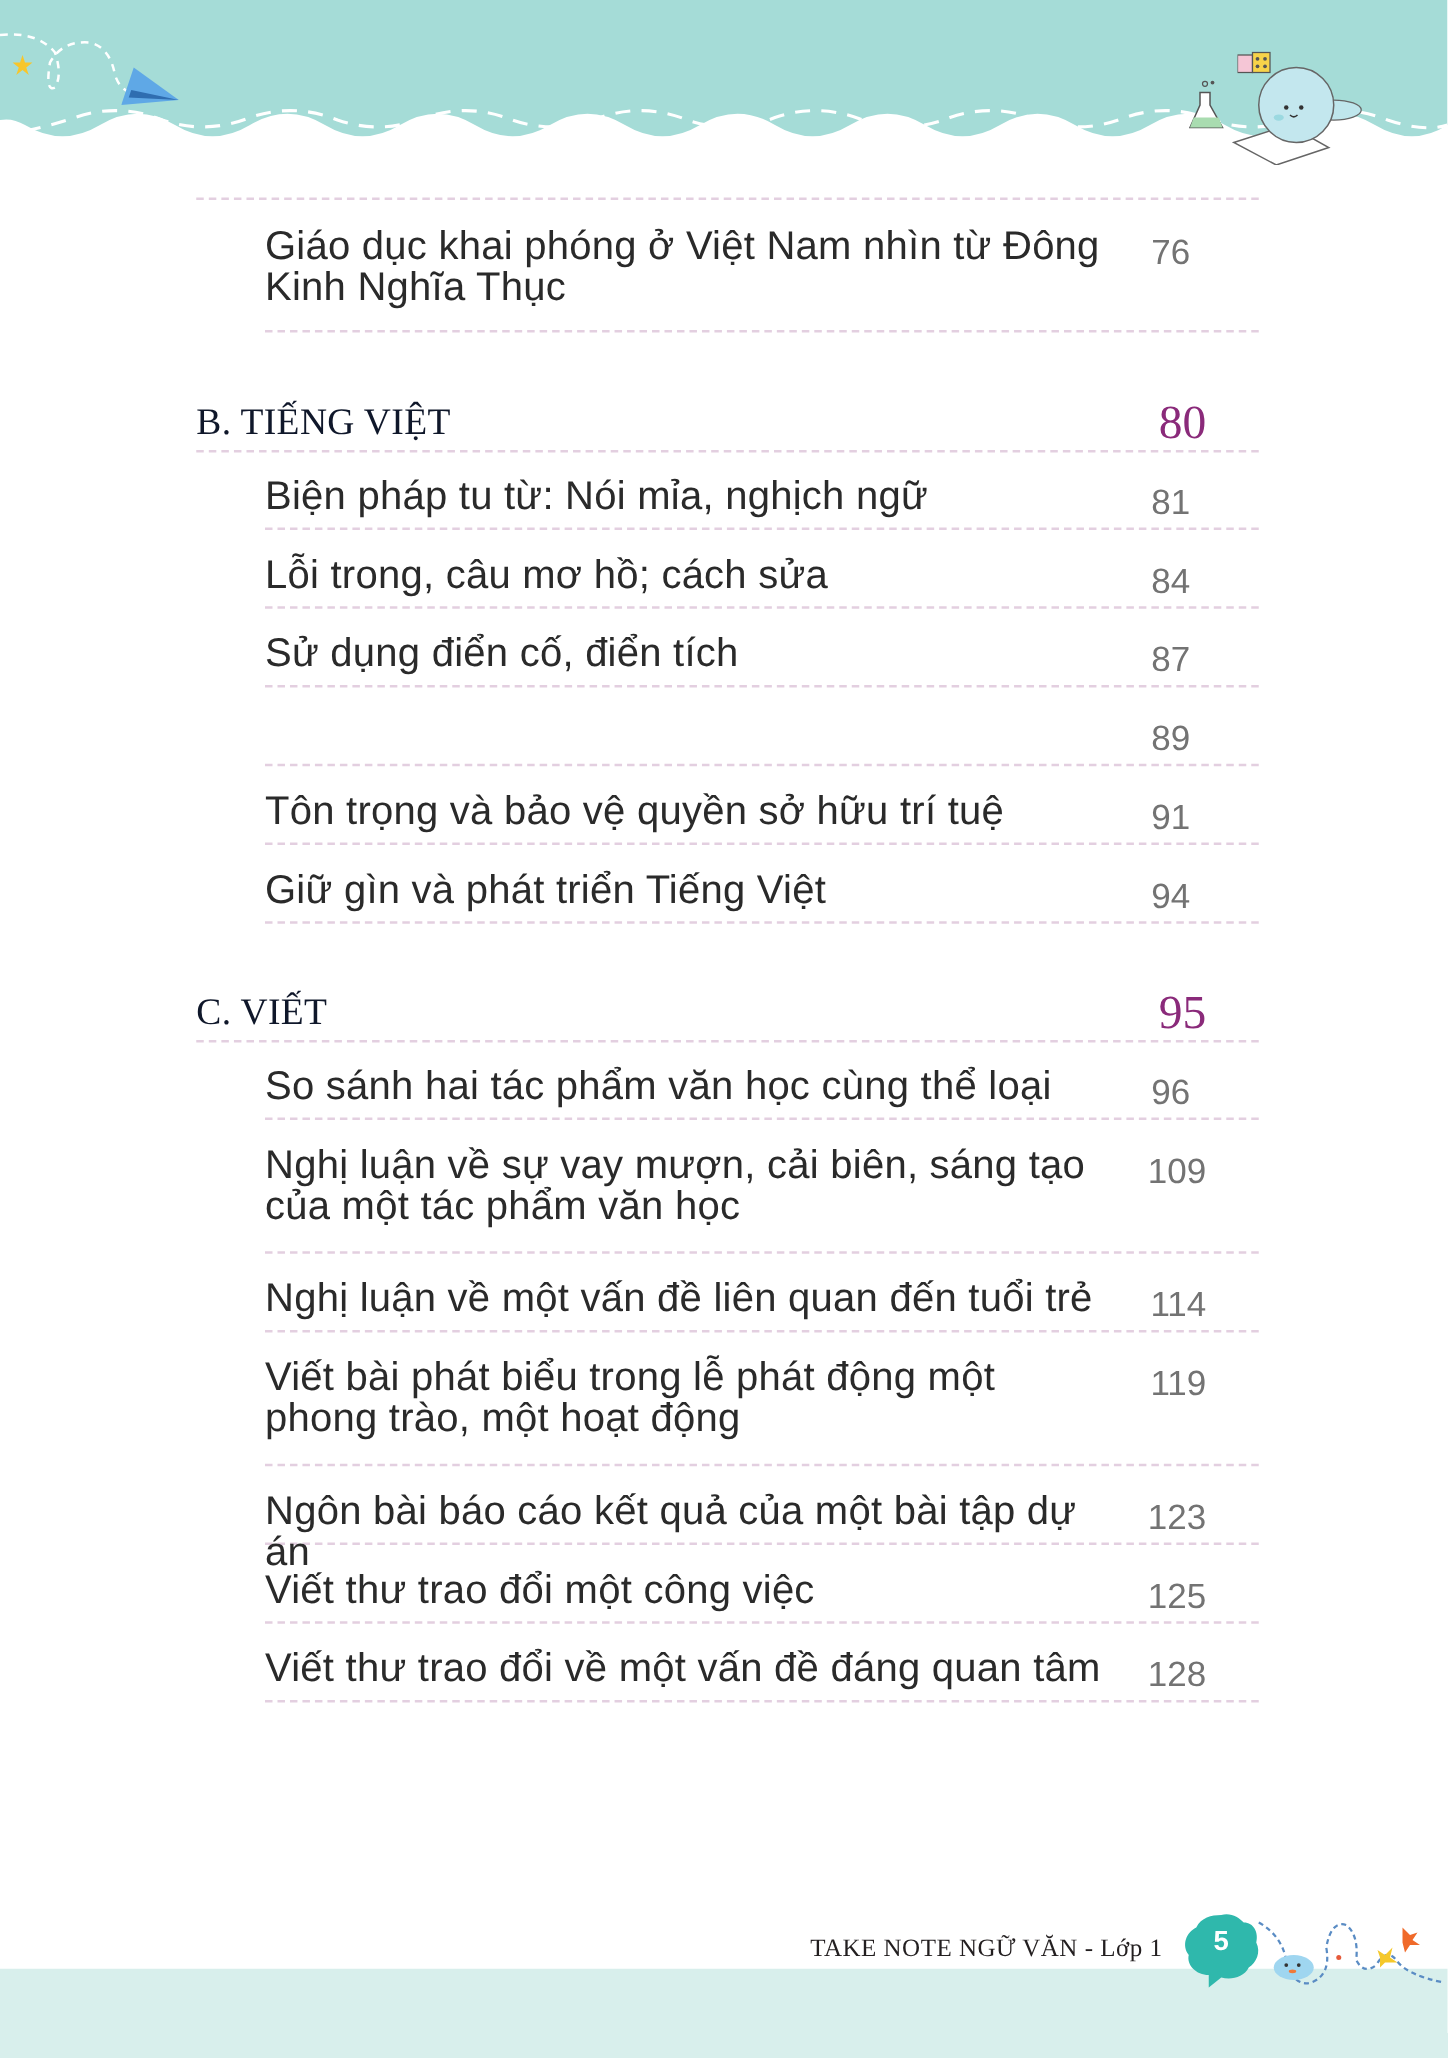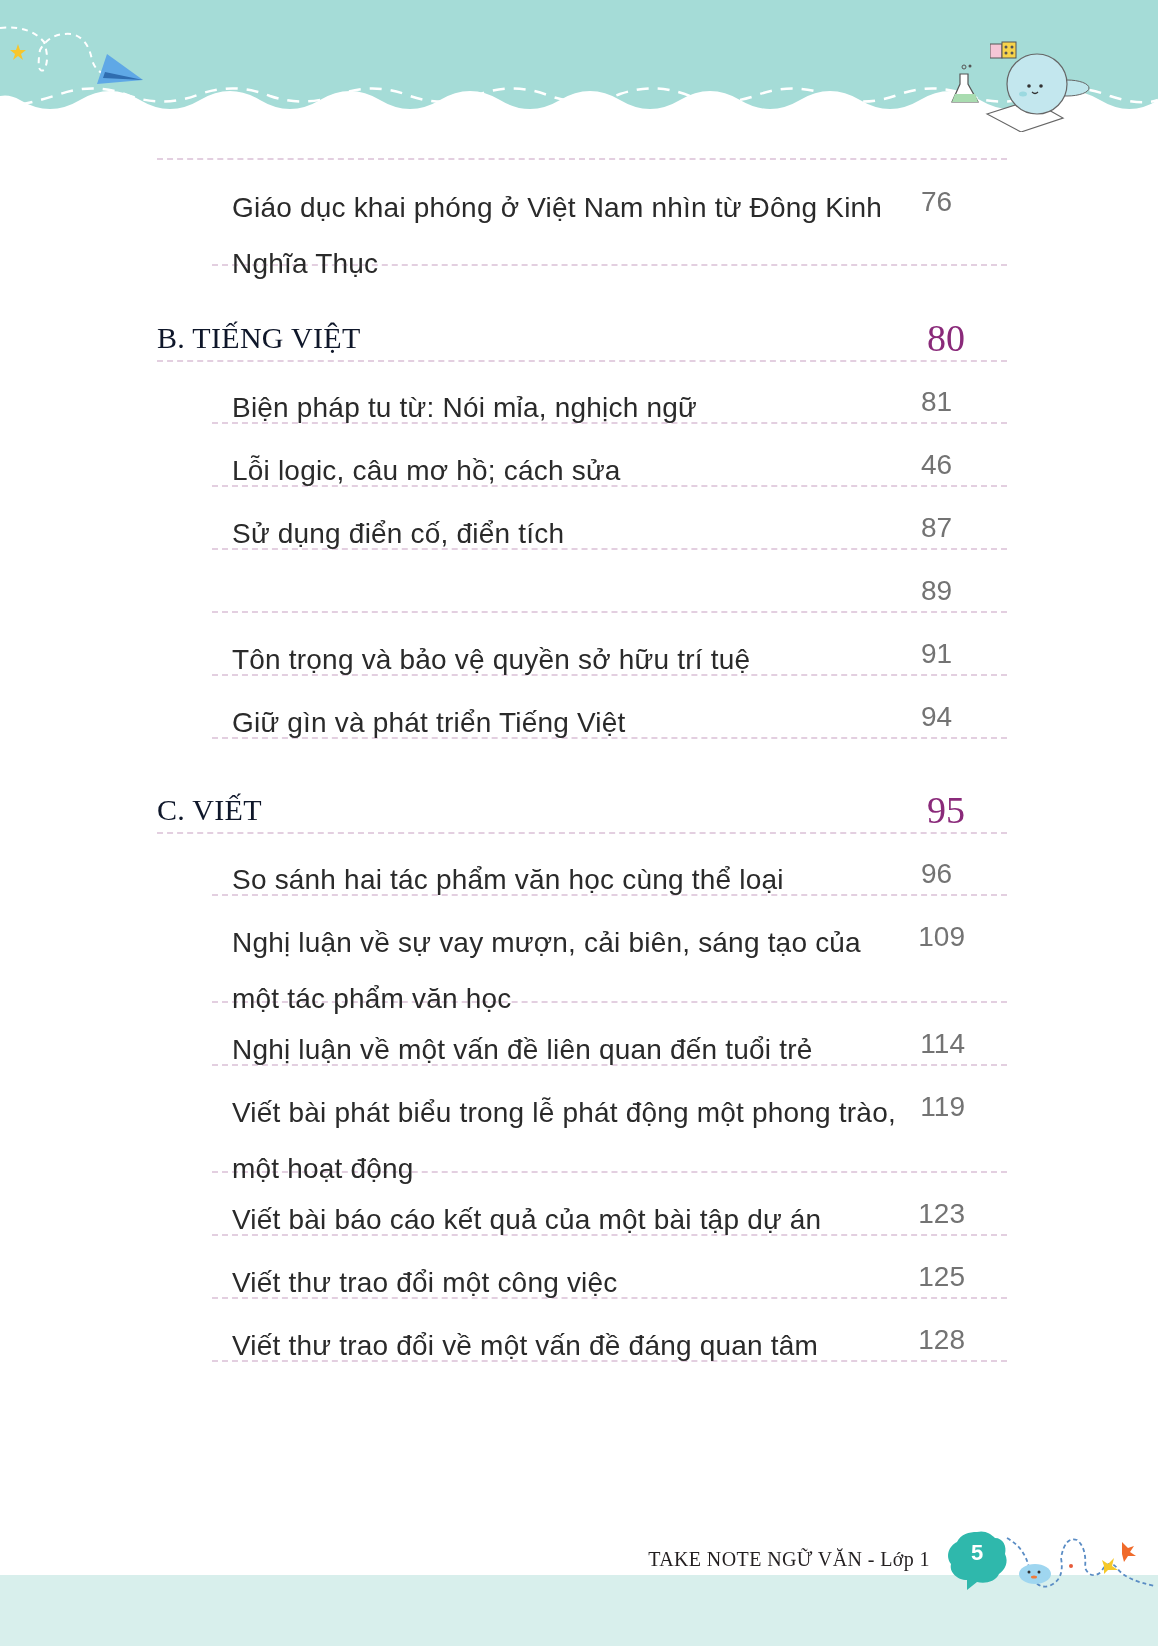--- a/index.html
+++ b/index.html
@@ -16,23 +16,22 @@
     .toc {
       position: absolute; left: 0; top: 0; width: 1158px;
     }
     .row {
       position: absolute; left: 212px; width: 795px;
       border-bottom: 2px dashed #e3cfe0;
       box-sizing: border-box;
     }
     .row .title {
       position: absolute; left: 0; top: 0; width: 680px;
-      font-size: 28px; line-height: 56px; letter-spacing: 0.2px;
+      font-size: 32px; line-height: 33px; letter-spacing: 0.2px;
       color: #2a2a2a;
-      margin-left: 20px;
     }
     .row .page {
       position: absolute; right: 42px; top: 0;
       font-size: 28px; line-height: 44px; color: #737373;
       text-align: left; min-width: 44px;
     }
     .section {
       position: absolute; left: 157px; width: 850px;
       border-bottom: 2px dashed #e3cfe0;
       box-sizing: border-box; height: 44px;
@@ -128,22 +127,22 @@
 
   <div class="section" style="top:318px;">
     <span class="title">B. TIẾNG VIỆT</span>
     <span class="page">80</span>
   </div>
   <div class="row" style="top:380px;height:44px;">
     <span class="title">Biện pháp tu từ: Nói mỉa, nghịch ngữ</span>
     <span class="page">81</span>
   </div>
   <div class="row" style="top:443px;height:44px;">
-    <span class="title">Lỗi logic, câu mơ hồ; cách sửa</span>
-    <span class="page">46</span>
+    <span class="title">Lỗi trong, câu mơ hồ; cách sửa</span>
+    <span class="page">84</span>
   </div>
   <div class="row" style="top:506px;height:44px;">
     <span class="title">Sử dụng điển cố, điển tích</span>
     <span class="page">87</span>
   </div>
   <div class="row" style="top:569px;height:44px;">
     <span class="page">89</span>
   </div>
   <div class="row" style="top:632px;height:44px;">
     <span class="title">Tôn trọng và bảo vệ quyền sở hữu trí tuệ</span>
@@ -168,21 +167,21 @@
   </div>
   <div class="row" style="top:1022px;height:44px;">
     <span class="title">Nghị luận về một vấn đề liên quan đến tuổi trẻ</span>
     <span class="page">114</span>
   </div>
   <div class="row" style="top:1085px;height:88px;">
     <span class="title">Viết bài phát biểu trong lễ phát động một phong trào, một hoạt động</span>
     <span class="page">119</span>
   </div>
   <div class="row" style="top:1192px;height:44px;">
-    <span class="title">Viết bài báo cáo kết quả của một bài tập dự án</span>
+    <span class="title">Ngôn bài báo cáo kết quả của một bài tập dự án</span>
     <span class="page">123</span>
   </div>
   <div class="row" style="top:1255px;height:44px;">
     <span class="title">Viết thư trao đổi một công việc</span>
     <span class="page">125</span>
   </div>
   <div class="row" style="top:1318px;height:44px;">
     <span class="title">Viết thư trao đổi về một vấn đề đáng quan tâm</span>
     <span class="page">128</span>
   </div>

